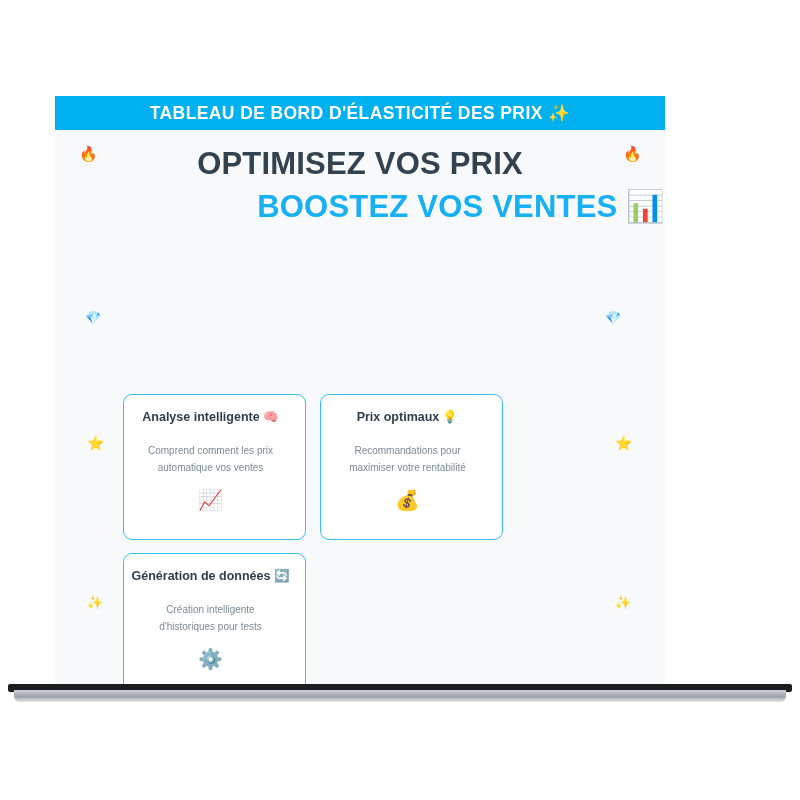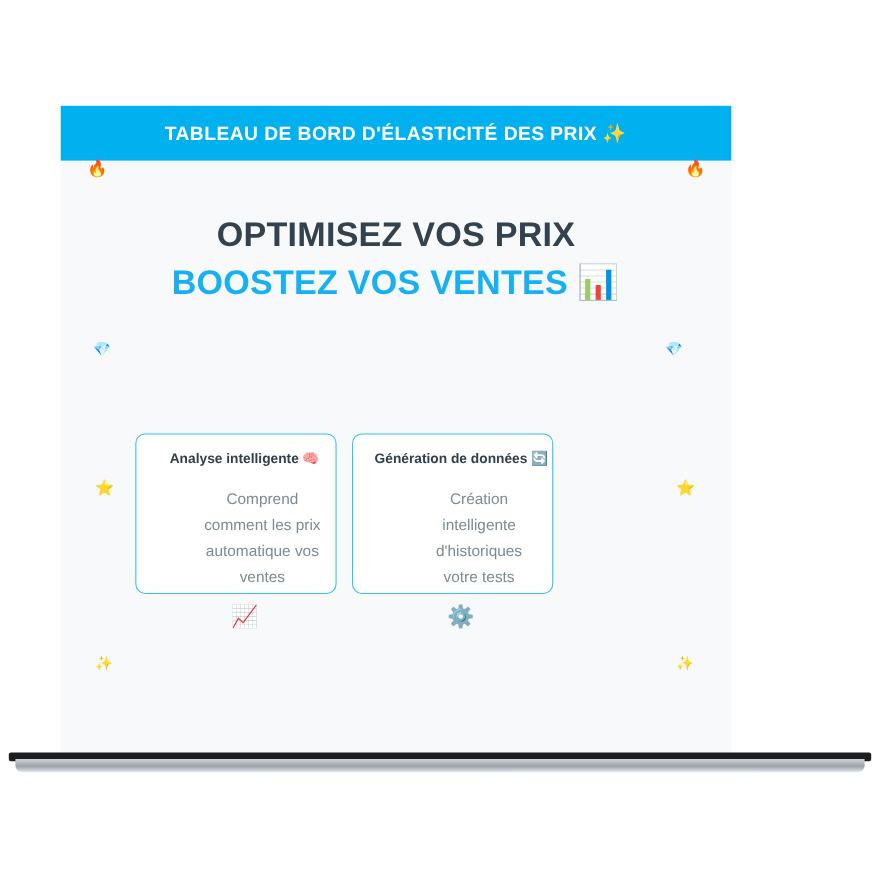--- a/index.html
+++ b/index.html
@@ -48,21 +48,21 @@
     background: #1b1d1f;
     border-radius: 2px;
   }
 
   
   .banner {
     position: absolute;
     left: 0;
     top: 0;
     width: 610px;
-    height: 50px;
+    height: 34px;
     background: #00b0ef;
     display: flex;
     align-items: center;
     justify-content: center;
   }
   .banner-title {
     color: #ffffff;
     font-size: 17.5px;
     font-weight: bold;
     letter-spacing: 0.4px;
@@ -72,32 +72,32 @@
 
   
   .hero {
     position: absolute;
     left: 0;
     top: 50px;
     width: 610px;
     text-align: center;
   }
   .hero-line1 {
-    margin-top: 50px;
     font-size: 31px;
     font-weight: bold;
     color: #32424f;
     letter-spacing: 0.2px;
   }
   .hero-line2 {
     margin-top: 6px;
     font-size: 31px;
     font-weight: bold;
     color: #17b0f2;
     letter-spacing: 0.2px;
+    text-align: right;
   }
   .hero-sub {
     margin-top: 18px;
     font-size: 7.2px;
     color: #9aa6b0;
     letter-spacing: 0.6px;
     font-weight: bold;
   }
 
   
@@ -110,40 +110,39 @@
     flex-wrap: wrap;
     gap: 13px 14px;
   }
   .card {
     width: 183px;
     height: 146px;
     background: #ffffff;
     border: 1.4px solid #35c0f0;
     border-radius: 9px;
     box-sizing: border-box;
-    padding: 16px 10px 10px 26px;
+    padding: 16px 10px 10px 2px;
     text-align: center;
     display: flex;
     flex-direction: column;
     align-items: center;
   }
   .card-title {
     font-size: 12.5px;
     font-weight: bold;
     color: #2f3f4d;
     line-height: 1.1;
     white-space: nowrap;
   }
   .card-title .emoji { font-size: 12.5px; }
   .card-desc {
     margin-top: 17px;
-    font-size: 14px;
+    font-size: 10px;
     color: #7c8a95;
     line-height: 1.7;
-    margin-left: 32px;
   }
   .card-icon {
     margin-top: 14px;
     font-size: 20px;
     line-height: 1;
   }
 
   
   .deco {
     position: absolute;
@@ -192,29 +191,40 @@
           <span class="emoji">🧠</span>
         </div>
         <div class="card-desc">
           <div>Comprend comment les prix</div>
           <div>automatique vos ventes</div>
         </div>
         <div class="card-icon">📈</div>
       </div>
 
 
+      <div class="card">
+        <div class="card-title">
+          <span>Prix optimaux</span>
+          <span class="emoji">💡</span>
+        </div>
+        <div class="card-desc">
+          <div>Recommandations pour</div>
+          <div>maximiser votre rentabilité</div>
+        </div>
+        <div class="card-icon">💰</div>
+      </div>
 
       <div class="card">
         <div class="card-title">
           <span>Génération de données</span>
           <span class="emoji">🔄</span>
         </div>
         <div class="card-desc">
           <div>Création intelligente</div>
-          <div>d'historiques votre tests</div>
+          <div>d'historiques pour tests</div>
         </div>
         <div class="card-icon">⚙️</div>
       </div>
 
     </div>
 
   </div>
 
   <div class="laptop-bar"></div>
   <div class="laptop-base"></div>

